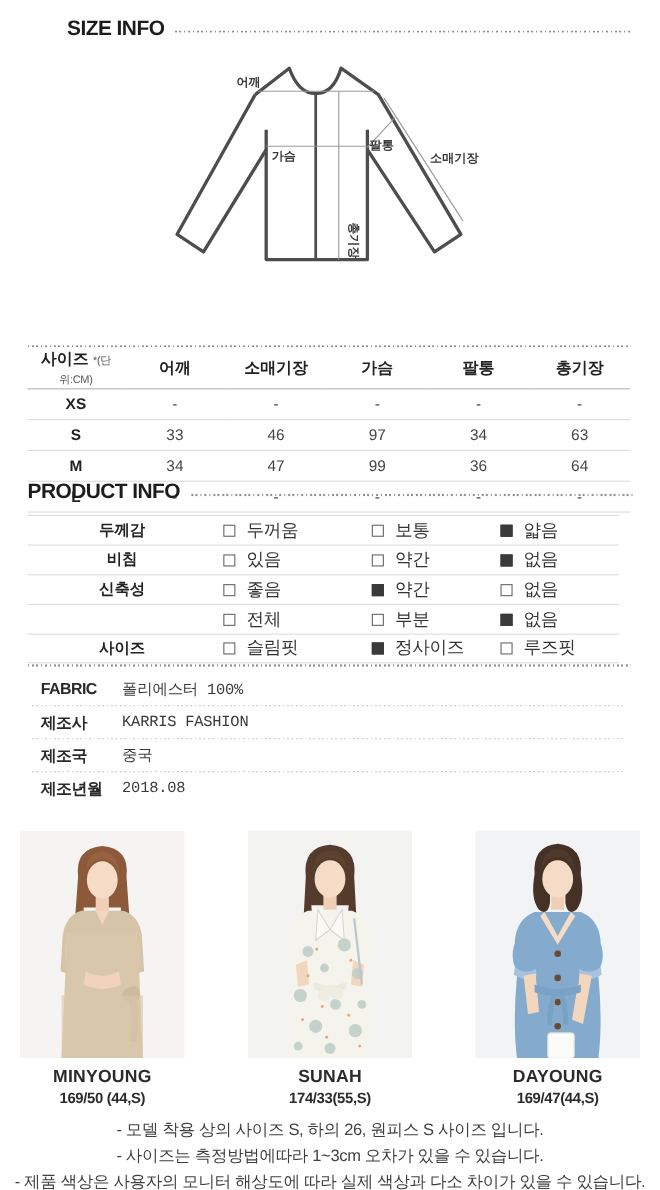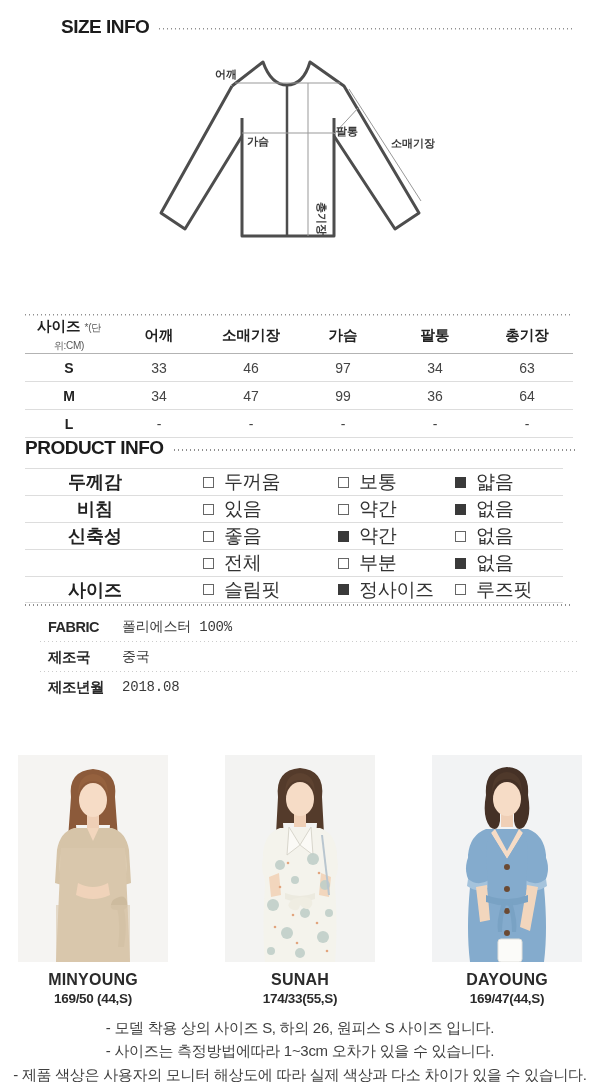--- a/index.html
+++ b/index.html
@@ -26,32 +26,32 @@
   .size-table th, .size-table td { text-align:center; }
   .size-table thead th { height:36px; font-size:14.5px; font-weight:bold; color:#222;
     border-bottom:1px solid #b3b3b3; vertical-align:middle; }
   .size-table thead th .unit { font-size:10px; font-weight:normal; color:#555; letter-spacing:-0.3px; }
   .size-table tbody td { height:28px; font-size:14px; color:#444; border-bottom:1px solid #ddd; }
   .size-table tbody td.rowsize { font-weight:bold; color:#222; }
   
   .pi-table { position:absolute; top:468px; left:25px; width:538px; }
   .pi-row { position:relative; height:27px; border-top:1px solid #ddd; }
   .pi-row:last-child { border-bottom:1px solid #ddd; }
-  .pi-label { position:absolute; left:0; top:0; width:140px; height:100%;
+  .pi-label { position:absolute; left:16px; top:0; width:140px; height:100%;
     display:flex; align-items:center; justify-content:center;
-    font-size:18px; font-weight:bold; color:#222; }
+    font-size:14px; font-weight:bold; color:#222; }
   .pi-opt { position:absolute; top:0; height:100%; display:flex; align-items:center; }
   .pi-opt .box { width:11px; height:11px; border:1.5px solid #666; background:#fff; display:inline-block; }
   .pi-opt .box.checked { background:#3a3a3a; border-color:#3a3a3a; }
-  .pi-opt .opt-text { font-size:19px; color:#333; margin-left:10px; letter-spacing:-0.3px; }
+  .pi-opt .opt-text { font-size:16px; color:#333; margin-left:10px; letter-spacing:-0.3px; }
   .opt-1 { left:178px; } .opt-2 { left:313px; } .opt-3 { left:430px; }
   .divider-dotted { position:absolute; top:604px; left:25px; width:548px; height:1.5px;
     background:repeating-linear-gradient(90deg,#8f8f8f 0 1.5px,transparent 1.5px 4px); }
   
-  .fabric { position:absolute; top:612px; left:40px; width:537px; }
+  .fabric { position:absolute; top:612px; left:29px; width:537px; }
   .fb-row { position:relative; height:30px; display:flex; align-items:center;
     background:repeating-linear-gradient(90deg,#ccc 0 1.5px,transparent 1.5px 4px) bottom left / 100% 1px no-repeat; }
   .fb-row:last-child { background:none; }
   .fb-label { width:82px; padding-left:8px; font-size:14.5px; font-weight:bold; color:#2a2a2a; letter-spacing:-0.5px; }
   .fb-value { font-size:14px; color:#3a3a3a; letter-spacing:-0.2px;font-family:Liberation Mono, monospace; }
   
   .models { position:absolute; top:755px; left:0; width:600px; }
   .model { position:absolute; top:0; width:150px; text-align:center; }
   .m-1 { left:18px; } .m-2 { left:225px; } .m-3 { left:432px; }
   .photo { width:150px; height:207px; overflow:hidden; }
@@ -109,20 +109,28 @@
         </th>
         <th>어깨</th>
         <th>소매기장</th>
         <th>가슴</th>
         <th>팔통</th>
         <th>총기장</th>
       </tr>
     </thead>
     <tbody>
       <tr>
+        <td class="rowsize">XS</td>
+        <td>-</td>
+        <td>-</td>
+        <td>-</td>
+        <td>-</td>
+        <td>-</td>
+      </tr>
+      <tr>
         <td class="rowsize">S</td>
         <td>33</td>
         <td>46</td>
         <td>97</td>
         <td>34</td>
         <td>63</td>
       </tr>
       <tr>
         <td class="rowsize">M</td>
         <td>34</td>
@@ -224,20 +232,24 @@
       </div>
   </div>
 </div>
 
 <div class="divider-dotted"></div>
 
 <div class="fabric">
   <div class="fb-row">
     <span class="fb-label">FABRIC</span>
     <span class="fb-value">폴리에스터 100%</span>
+  </div>
+  <div class="fb-row">
+    <span class="fb-label">제조사</span>
+    <span class="fb-value">KARRIS FASHION</span>
   </div>
   <div class="fb-row">
     <span class="fb-label">제조국</span>
     <span class="fb-value">중국</span>
   </div>
   <div class="fb-row">
     <span class="fb-label">제조년월</span>
     <span class="fb-value">2018.08</span>
   </div>
 </div>

